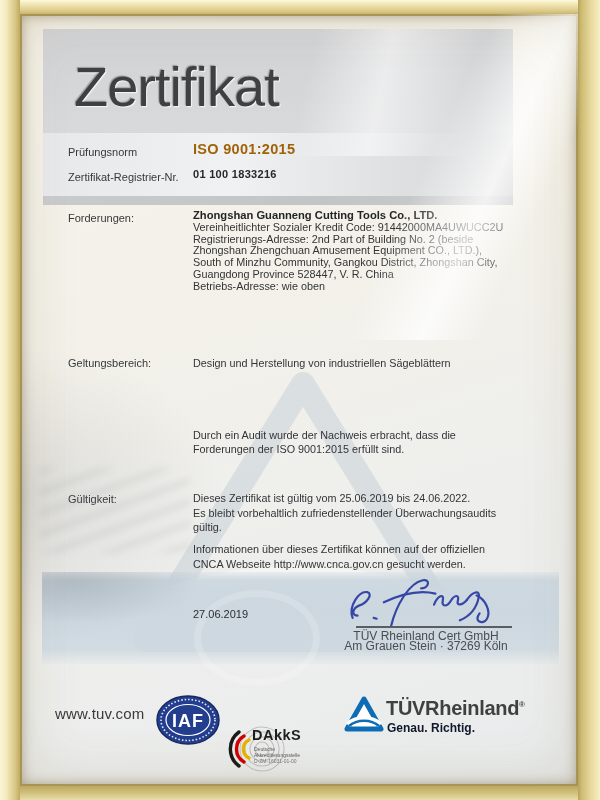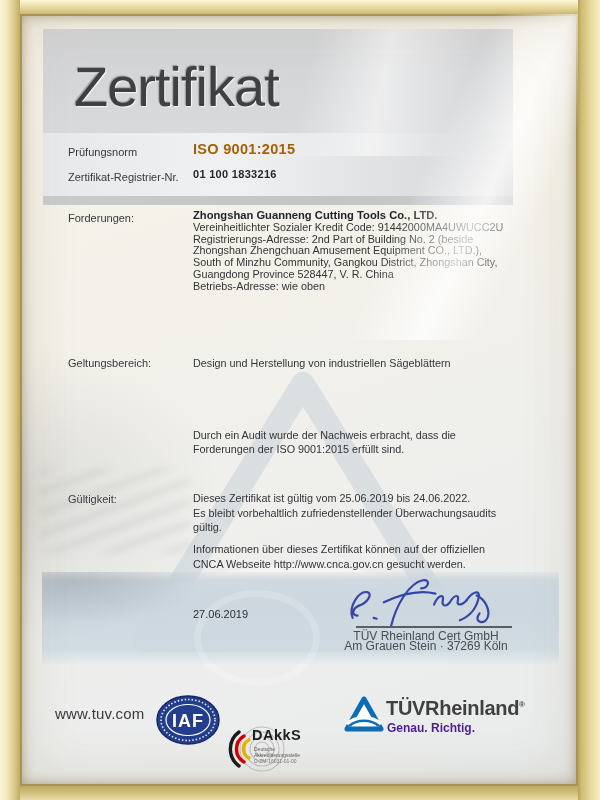--- a/index.html
+++ b/index.html
@@ -74,21 +74,21 @@
   
   .website{position:absolute;left:55px;top:705px;font-size:15px;color:#3a3a3a;letter-spacing:.2px;}
   .iaf{position:absolute;left:155px;top:694px;}
   .dakks{position:absolute;left:226px;top:692px;width:120px;height:64px;margin-top:28px;}
   .dakks-name{position:absolute;left:26px;top:7px;font-size:14.5px;font-weight:700;color:#1e1e1e;letter-spacing:.5px;}
   .dakks-sub{position:absolute;left:28px;top:26px;font-size:5px;line-height:6px;color:#5a5a5a;}
   .dakks-sub .dk-num{color:#777;}
   .tuv-logo{position:absolute;left:343px;top:694px;}
   .brand{position:absolute;left:386px;top:697px;font-size:20px;font-weight:700;color:#404040;letter-spacing:-.3px;}
   .brand sup{font-size:8px;vertical-align:8px;}
-  .tagline{position:absolute;left:387px;top:721px;font-size:12px;font-weight:700;color:#4c1d95;}
+  .tagline{position:absolute;left:387px;top:721px;font-size:12px;font-weight:700;color:#0f172a;}
 
   
   .glare-a{position:absolute;left:330px;top:0;width:270px;height:340px;z-index:4;pointer-events:none;
     background:linear-gradient(115deg,transparent 40%,rgba(255,255,255,.5) 52%,rgba(255,255,255,.75) 58%,transparent 72%);}
   .glare-b{position:absolute;left:0;top:320px;width:260px;height:320px;z-index:4;pointer-events:none;
     background:radial-gradient(ellipse at 8% 55%,rgba(95,100,106,.14),transparent 60%);}
   .smudge{position:absolute;left:40px;top:468px;width:150px;height:85px;z-index:4;pointer-events:none;opacity:.5;filter:blur(3px);
     background:repeating-linear-gradient(160deg,rgba(105,110,116,.20) 0 6px,transparent 6px 20px);}
   .vignette{position:absolute;inset:0;z-index:5;pointer-events:none;
     box-shadow:inset 0 0 70px rgba(135,115,65,.16);}

